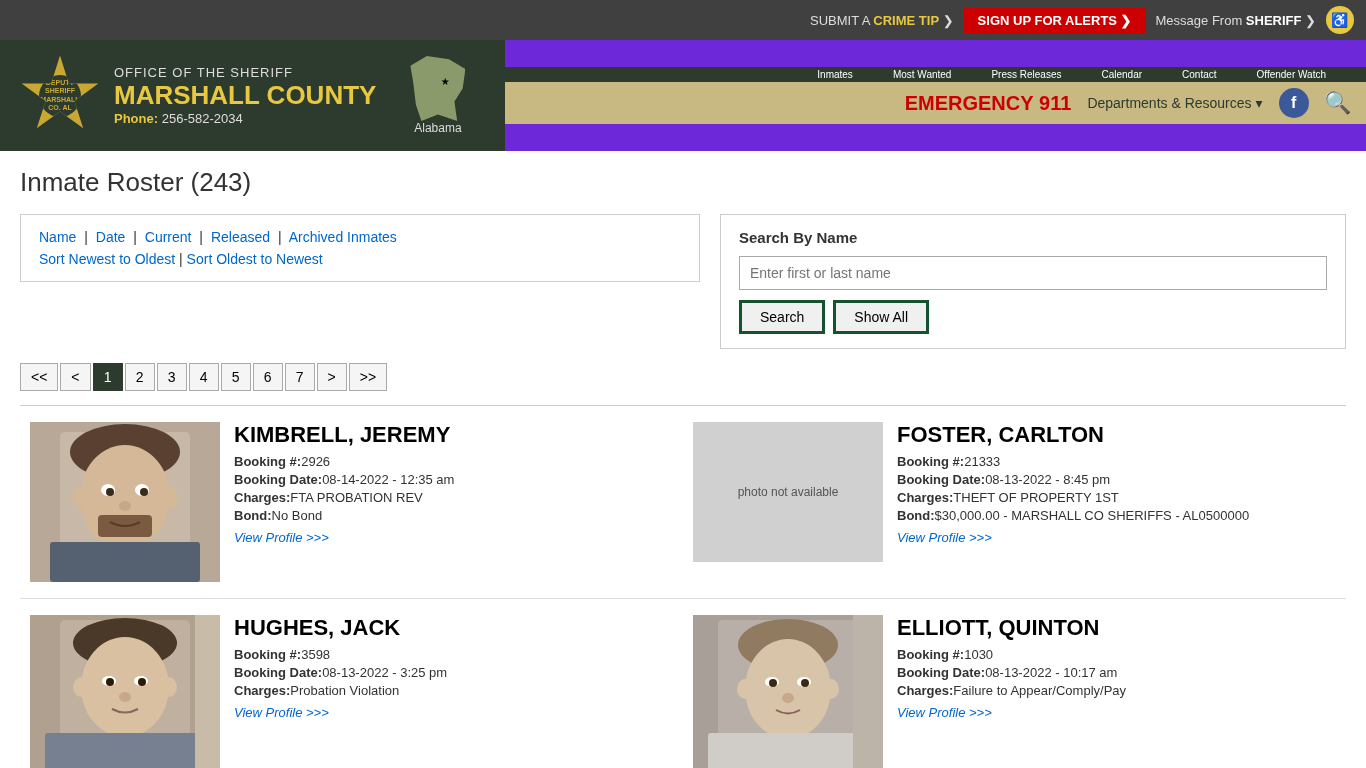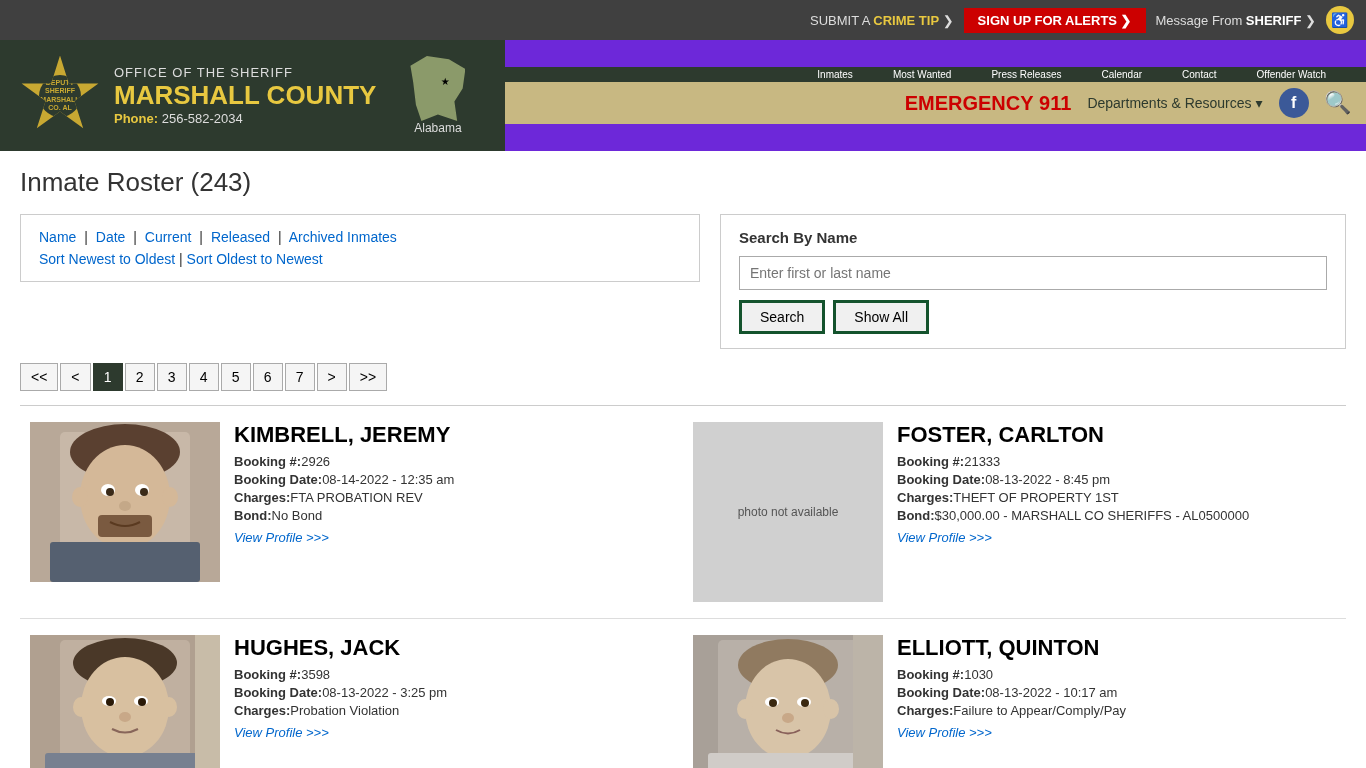--- a/index.html
+++ b/index.html
@@ -227,21 +227,21 @@
     }
     .inmate-card {
       display: flex;
       align-items: flex-start;
       padding: 16px 10px;
       border-bottom: 1px solid #ddd;
       gap: 14px;
     }
     .inmate-photo-placeholder {
       width: 190px;
-      height: 180px;
+      height: 140px;
       flex-shrink: 0;
       background: #d0d0d0;
       display: flex; align-items: center; justify-content: center;
       font-size: 12px; color: #555;
     }
     .inmate-info { flex: 1; }
     .inmate-name { font-size: 22px; font-weight: bold; margin-bottom: 6px; color: #000; }
     .inmate-detail { font-size: 13px; margin-bottom: 3px; color: #333; }
     .inmate-detail strong { font-weight: bold; }
     .view-profile {

